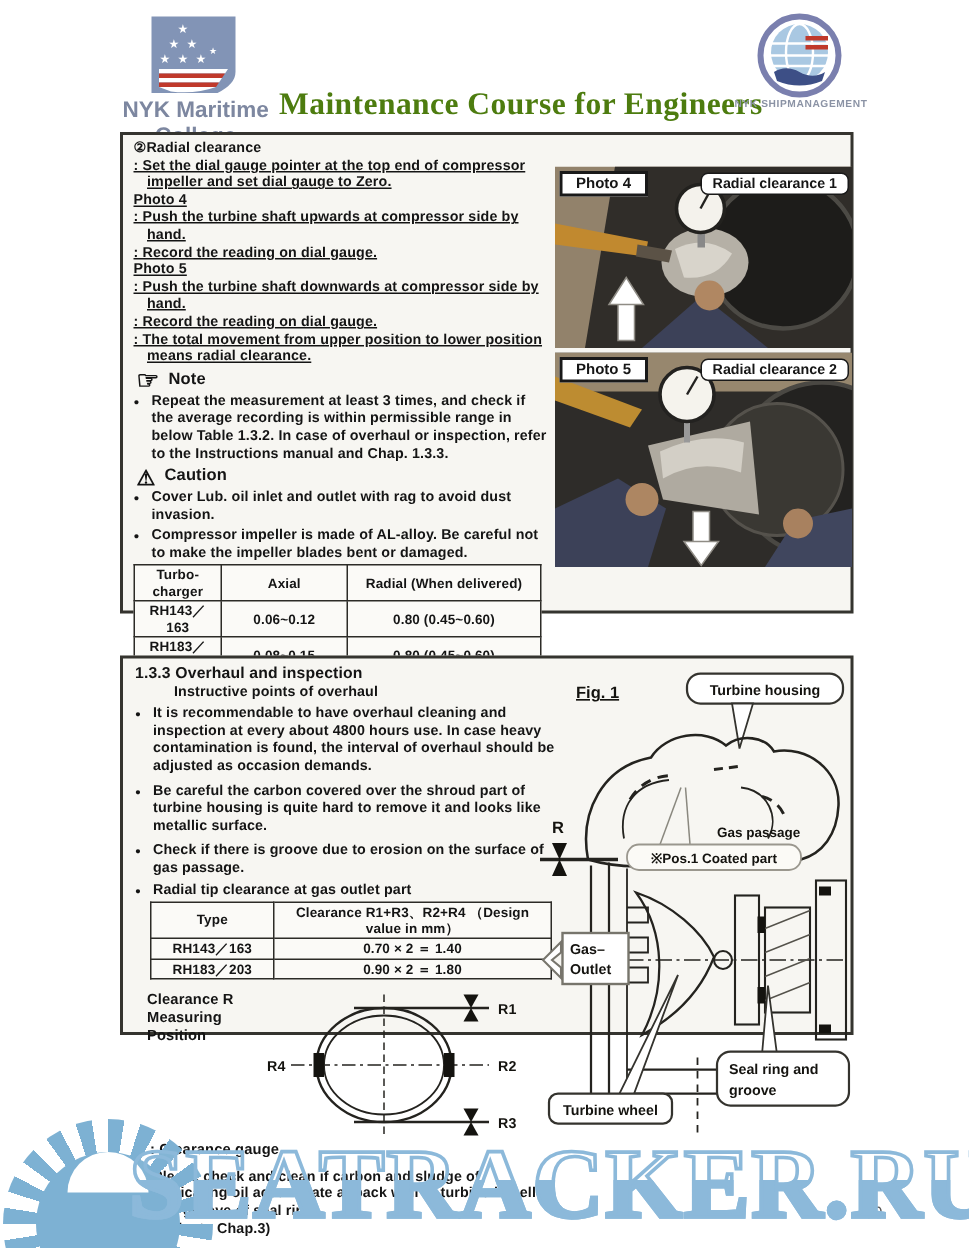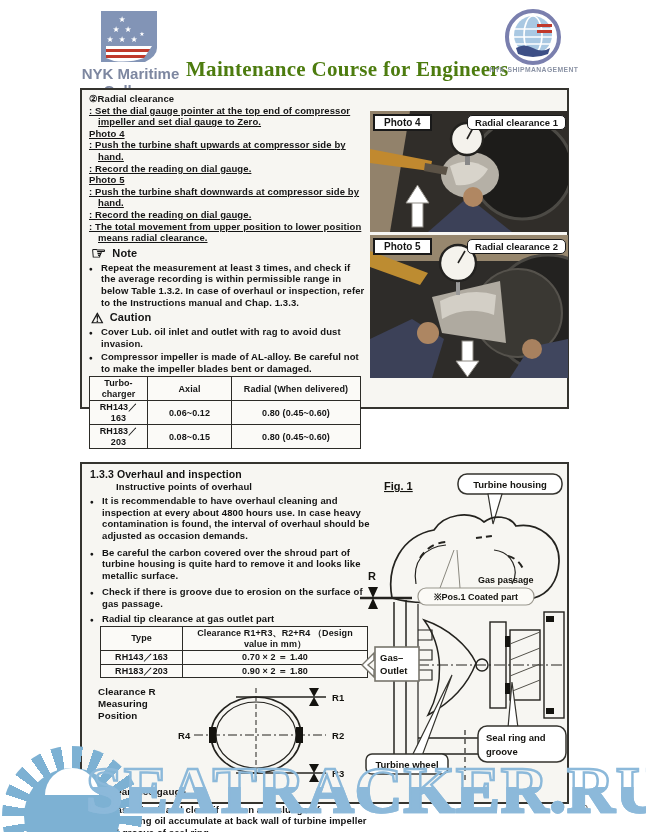--- a/index.html
+++ b/index.html
@@ -16,21 +16,21 @@
     font-size:15px; font-weight:700; color:#7d87a0; }
   .page-title { position:absolute; left:186px; top:57px;
     font-family:"Liberation Serif", serif; font-weight:700; font-size:21px; color:#4d7c0f; letter-spacing:0.3px; }
   .globe-logo { position:absolute; left:504px; top:8px; width:58px; height:58px; }
   .ship-caption { position:absolute; left:482px; top:66px; width:104px; text-align:center;
     font-size:6.8px; font-weight:700; color:#8b93a5; letter-spacing:0.4px; }
 
   
   .box { position:absolute; left:80px; width:489px; border:2px solid #35342f; background:#f7f6f2; }
   .box1 { top:88px; height:321px; }
-  .box2 { top:462px; height:342px; }
+  .box2 { top:437px; height:253px; }
 
   .scan-text { font-size:9.5px; font-weight:700; line-height:11.6px; color:#141414; letter-spacing:0.1px; }
 
   .b1-left { position:absolute; left:7px; top:3px; width:278px; }
   .step { padding-left:9px; text-indent:-9px;text-decoration:underline; }
   .photo-ref { text-decoration:underline; }
 
   .note-head, .caution-head { display:flex; align-items:center; gap:6px; margin:4px 0 2px 2px;
     font-size:11px; font-weight:700; }
   .note-hand { font-size:17px; line-height:12px; }

